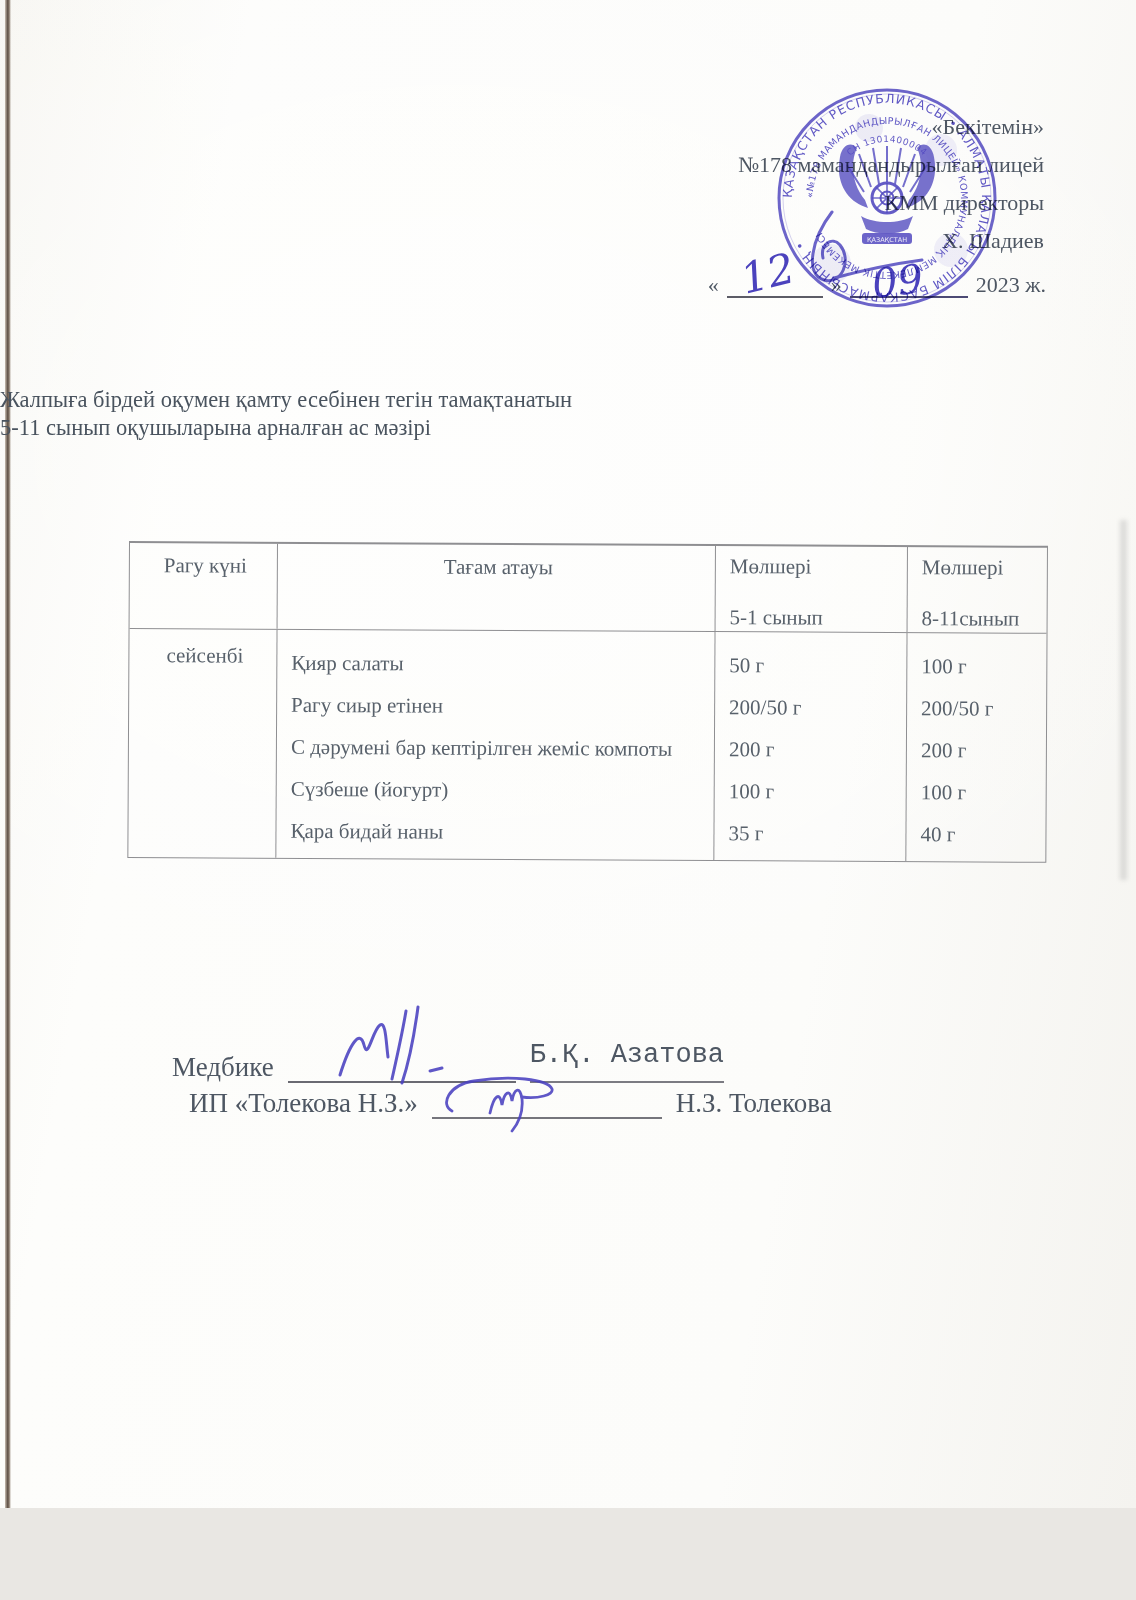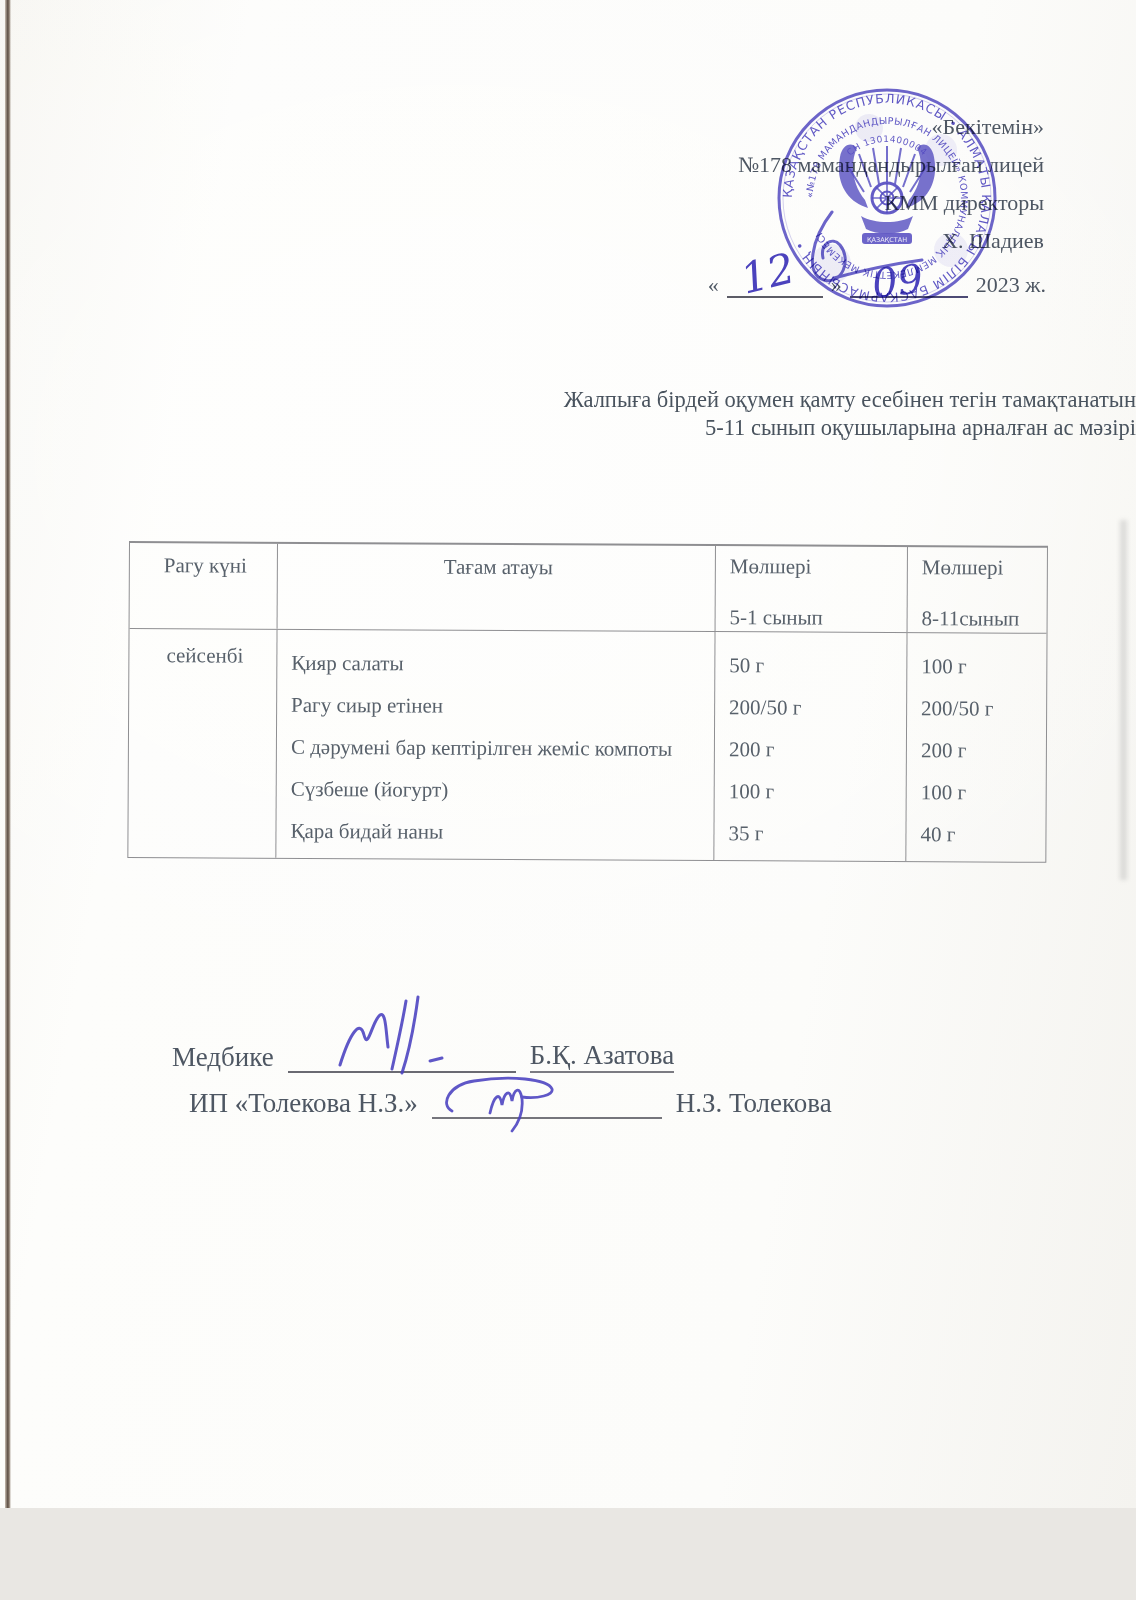--- a/index.html
+++ b/index.html
@@ -24,21 +24,21 @@
     gap:8px;font-size:22px;color:#4e5763;height:40px;}
   .dline{display:inline-block;border-bottom:2px solid #5c5c66;position:relative;}
   .dline.d1{width:96px;}
   .dline.d2{width:118px;border-bottom-color:#4c4a74;}
   .hw{position:absolute;font-family:"DejaVu Serif",serif;font-style:italic;
     color:#3c33b8;opacity:.92;}
   .hw.day{left:14px;bottom:-2px;font-size:42px;transform:rotate(-14deg);}
   .hw.month{left:22px;bottom:-8px;font-size:40px;transform:rotate(-7deg);}
 
   
-  .title{position:absolute;top:386px;left:0;width:1136px;text-align:right;
+  .title{position:absolute;top:386px;left:0;width:1136px;text-align:left;
     font-size:22.5px;line-height:27.5px;color:#49535e;}
 
   
   .tbl{position:absolute;left:129px;top:541px;width:917px;
     border:1px solid #8f8f92;border-top-width:2px;
     transform:rotate(.3deg);transform-origin:left top;
     font-size:21px;color:#58616b;}
   .tr{display:grid;grid-template-columns:148px 438px 192px 1fr;}
   .tr.head{height:85px;}
   .cell{border-right:1px solid #8f8f92;padding:8px 10px 0 14px;}
@@ -51,21 +51,21 @@
   .lines div{line-height:42px;height:42px;white-space:nowrap;}
 
   
   .sigrow{position:absolute;display:flex;align-items:flex-end;gap:14px;
     font-size:27px;color:#4e5763;white-space:nowrap;}
   .sig1{top:1040px;left:172px;}
   .sig2{top:1088px;left:189px;}
   .sline{display:inline-block;border-bottom:2px solid #6a6a72;position:relative;}
   .sline.s1{width:228px;}
   .sline.s2{width:230px;border-bottom-color:#75757c;}
-  .uname{border-bottom:2px solid #7b7b82;padding-bottom:0;}
+  .uname{border-bottom:2px solid #7b7b82;padding-bottom:11px;font-family:Liberation Mono, monospace;}
   .sigsvg{position:absolute;overflow:visible;}
   .sigsvg.n1{left:42px;bottom:-12px;}
   .sigsvg.n2{left:6px;bottom:-22px;}
 
   
   .stamp{position:absolute;left:769px;top:58px;width:240px;height:280px;
     mix-blend-mode:multiply;opacity:.95;}
   .dirsig{position:absolute;left:790px;top:200px;width:150px;height:110px;
     mix-blend-mode:multiply;opacity:.9;}
   svg text{font-family:"DejaVu Sans",sans-serif;}

